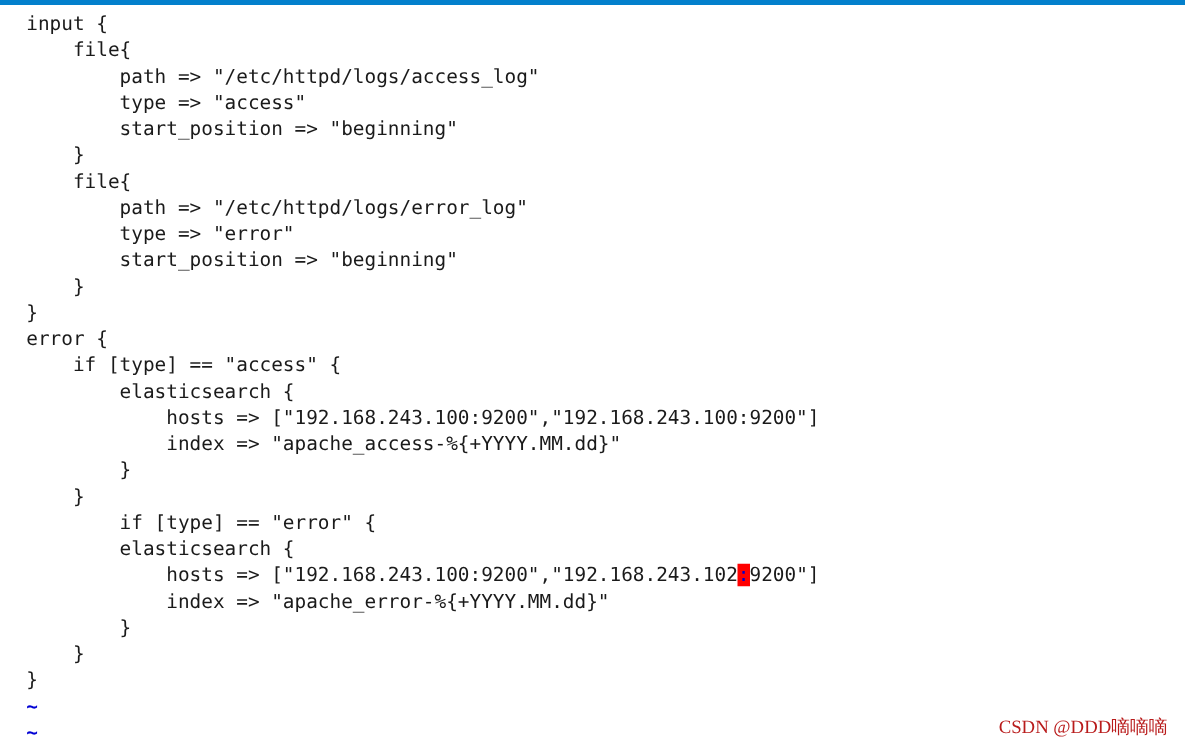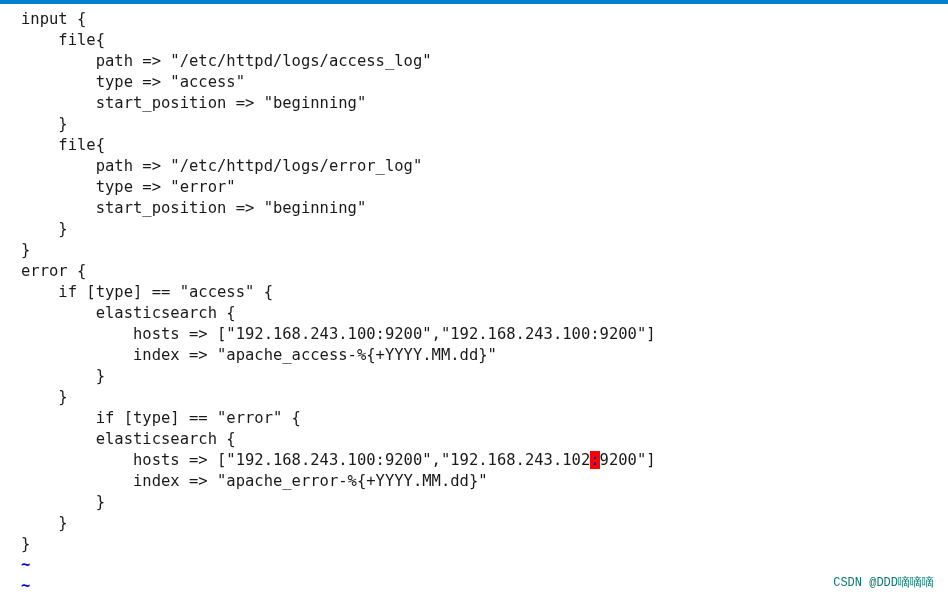--- a/index.html
+++ b/index.html
@@ -63,23 +63,23 @@
   .cursor-block {
     background: #ff0000;
     color: #0000cc;
     display: inline;
   }
 
   #watermark {
     position: absolute;
     right: 14px;
     bottom: 10px;
-    font-family: Liberation Mono, monospace;
-    font-size: 12px;
-    color: #0f766e;
+    font-family: Liberation Serif, serif;
+    font-size: 15px;
+    color: #b91c1c;
     white-space: pre;
     user-select: none;
   }
 </style>
 </head>
 <body>
 
 <div id="terminal-window">
 
   <div id="title-bar-accent"></div>

